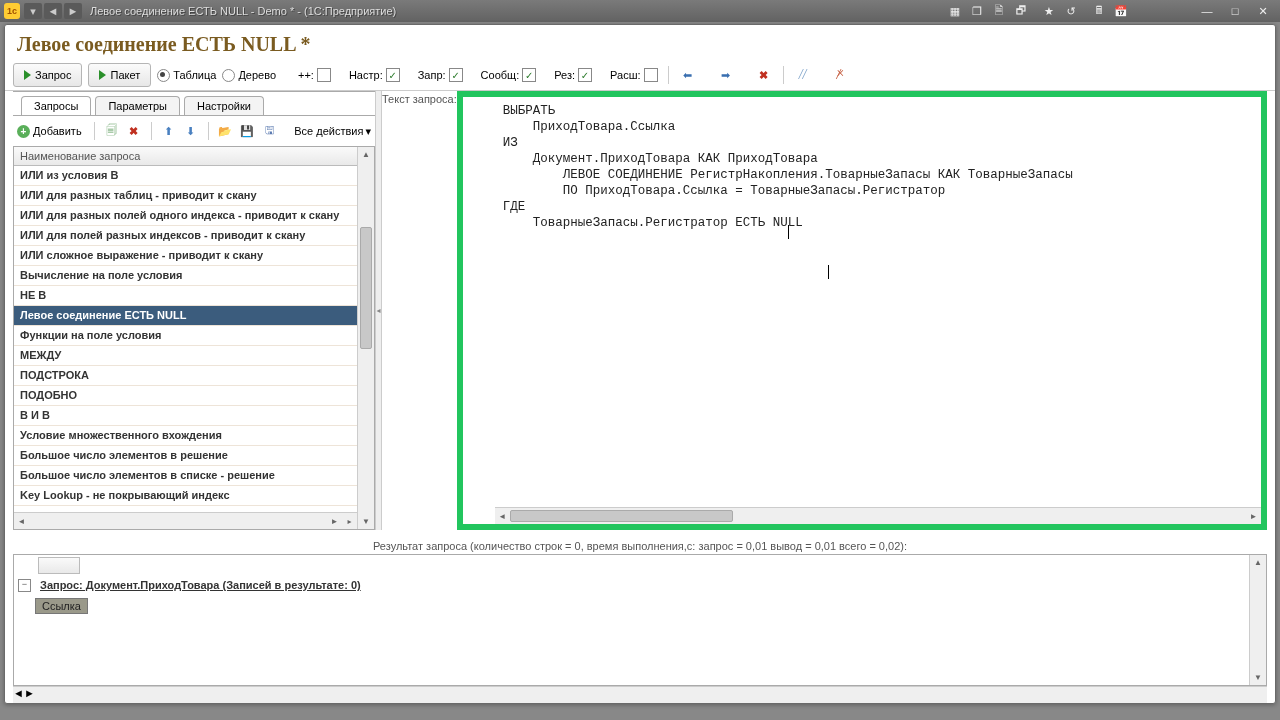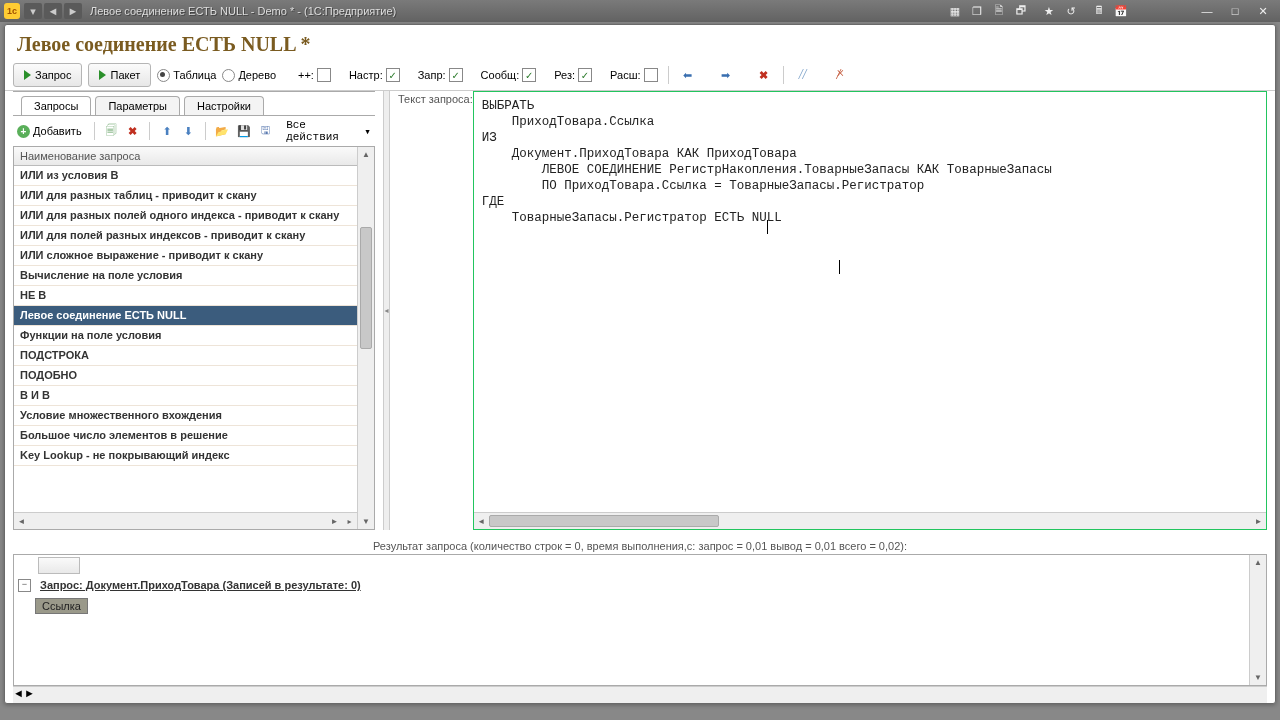--- a/index.html
+++ b/index.html
@@ -19,45 +19,45 @@
   .radio { display:inline-flex; align-items:center; gap:3px; }
   .radio .dot { width:11px; height:11px; border:1px solid #888; border-radius:50%; display:inline-block; position:relative; background:#fff; }
   .radio.checked .dot::after { content:''; position:absolute; left:2px; top:2px; width:5px; height:5px; background:#444; border-radius:50%; }
   .lbl-chk { display:inline-flex; align-items:center; gap:3px; }
   .chk { width:12px; height:12px; border:1px solid #888; background:#fff; display:inline-flex; align-items:center; justify-content:center; font-size:10px; color:#2a7a2a; }
   .sep { width:1px; height:18px; background:#ccc; margin:0 4px; }
   .ticon { width:18px; height:18px; display:inline-flex; align-items:center; justify-content:center; border-radius:2px; }
   .tabs { display:flex; gap:4px; padding:4px 8px 0; }
   .tab { padding:3px 12px; border:1px solid #aaa; border-bottom:none; border-radius:4px 4px 0 0; background:#f4f4f4; cursor:pointer; }
   .tab.active { background:#fff; }
-  .content-row { flex:1; display:flex; padding:0 8px 4px; gap:8px; min-height:0; }
+  .content-row { flex:1; display:flex; padding:0 8px 4px; gap:0; min-height:0; }
   .left-col { width:362px; display:flex; flex-direction:column; border-top:1px solid #aaa; }
   .mini-toolbar { display:flex; align-items:center; height:26px; gap:4px; padding:2px 0; }
   .mini-toolbar .add { display:flex; align-items:center; gap:3px; padding:0 4px; height:20px; }
   .mini-toolbar .add .pluscircle { width:13px; height:13px; border-radius:50%; background:#5aaf5a; color:#fff; font-size:10px; display:flex; align-items:center; justify-content:center; font-weight:bold; }
   .mini-toolbar .icon { width:18px; height:18px; display:inline-flex; align-items:center; justify-content:center; }
   .mini-toolbar .spacer2 { flex:1; }
-  .mini-toolbar .allacts { display:flex; align-items:center; padding:0 4px; cursor:pointer;font-family:Liberation Mono, monospace; }
+  .mini-toolbar .allacts { display:flex; align-items:center; padding:0 4px; cursor:pointer; }
   .list-wrap { flex:1; position:relative; border:1px solid #aaa; display:flex; min-height:0; }
   .list-header { height:18px; background:linear-gradient(to bottom,#fafafa,#e9e9e9); border-bottom:1px solid #bbb; display:flex; align-items:center; padding:0 6px; font-size:11px; color:#555; }
   .list-body { flex:1; overflow:hidden; position:relative; }
   .list-inner { position:absolute; left:0; right:0; top:0;font-weight:bold; }
   .list-item { height:19px; line-height:19px; padding:0 6px; border-bottom:1px solid #eee4d8; color:#333; white-space:nowrap; overflow:hidden; text-overflow:ellipsis; cursor:pointer; }
   .list-item.selected { background:#3b5c7d; color:#fff; }
   .vscroll { width:16px; background:#efefef; border-left:1px solid #ccc; position:relative; }
   .vscroll .up, .vscroll .down { height:15px; display:flex; align-items:center; justify-content:center; font-size:8px; color:#666; }
   .vscroll .thumb { position:absolute; left:2px; right:2px; top:80px; height:120px; background:#c8c8c8; border:1px solid #aaa; border-radius:2px; }
   .hscroll { height:16px; background:#efefef; border-top:1px solid #ccc; display:flex; }
   .hscroll .btn-s { width:15px; display:flex; align-items:center; justify-content:center; font-size:8px; color:#666; }
   .hscroll .track { flex:1; position:relative; }
   .splitter { width:5px; background:#eee; border-left:1px solid #ccc; border-right:1px solid #ccc; position:relative; }
   .splitter .handle { position:absolute; top:50%; left:0; width:5px; height:30px; transform:translateY(-50%); display:flex; align-items:center; justify-content:center; font-size:8px; color:#888; }
   .right-col { flex:1; display:flex; flex-direction:row; min-width:0; }
   .qlabel { height:18px; padding:2px 0; color:#555; }
-  .query-editor-wrap { flex:1; border:1px solid #22c55e; position:relative; display:flex; flex-direction:column; min-height:0; }
+  .query-editor-wrap { flex:1; border:6px solid #22c55e; position:relative; display:flex; flex-direction:column; min-height:0;padding-left:32px; }
   .query-editor { flex:1; padding:6px 8px; font-family:"Courier New", monospace; font-size:12.5px; line-height:16px; white-space:pre; color:#222; position:relative; overflow:hidden; }
   .editor-caret { display:inline-block; position:relative; }
   .editor-caret::after { content:''; position:absolute; left:0; top:-1px; width:1px; height:14px; background:#000; }
   .result-area { padding:4px 8px 0; }
   .result-label { color:#555; padding:2px 0;text-align:center; }
   .result-grid-wrap { border:1px solid #aaa; height:130px; position:relative; display:flex; }
   .result-grid { flex:1; position:relative; overflow:hidden; background:#fff; }
   .tree-toggle { position:absolute; left:4px; top:24px; width:11px; height:11px; border:1px solid #888; background:#fff; font-size:9px; line-height:9px; text-align:center; color:#555; cursor:pointer; }
   .grid-header-cell { position:absolute; left:24px; top:2px; width:40px; height:15px; border:1px solid #bbb; background:linear-gradient(to bottom,#fafafa,#e9e9e9); }
   .group-row { position:absolute; left:26px; top:24px; font-weight:bold; text-decoration:underline; color:#333; }
@@ -192,25 +192,27 @@
             <div class="list-inner" id="list-inner">
                 <div class="list-item">ИЛИ из условия В</div>
                 <div class="list-item">ИЛИ для разных таблиц - приводит к скану</div>
                 <div class="list-item">ИЛИ для разных полей одного индекса - приводит к скану</div>
                 <div class="list-item">ИЛИ для полей разных индексов - приводит к скану</div>
                 <div class="list-item">ИЛИ сложное выражение - приводит к скану</div>
                 <div class="list-item">Вычисление на поле условия</div>
                 <div class="list-item">НЕ В</div>
                 <div class="list-item selected">Левое соединение ЕСТЬ NULL</div>
                 <div class="list-item">Функции на поле условия</div>
+                <div class="list-item">МЕЖДУ</div>
                 <div class="list-item">ПОДСТРОКА</div>
                 <div class="list-item">ПОДОБНО</div>
                 <div class="list-item">В И В</div>
                 <div class="list-item">Условие множественного вхождения</div>
                 <div class="list-item">Большое число элементов в решение</div>
+                <div class="list-item">Большое число элементов в списке - решение</div>
                 <div class="list-item">Key Lookup - не покрывающий индекс</div>
               </div>
           </div>
           <div class="hscroll">
             <div class="btn-s">◄</div>
               <div class="track"></div>
               <div class="btn-s">►</div>
               <div class="btn-s">▸</div>
           </div>
         </div>

